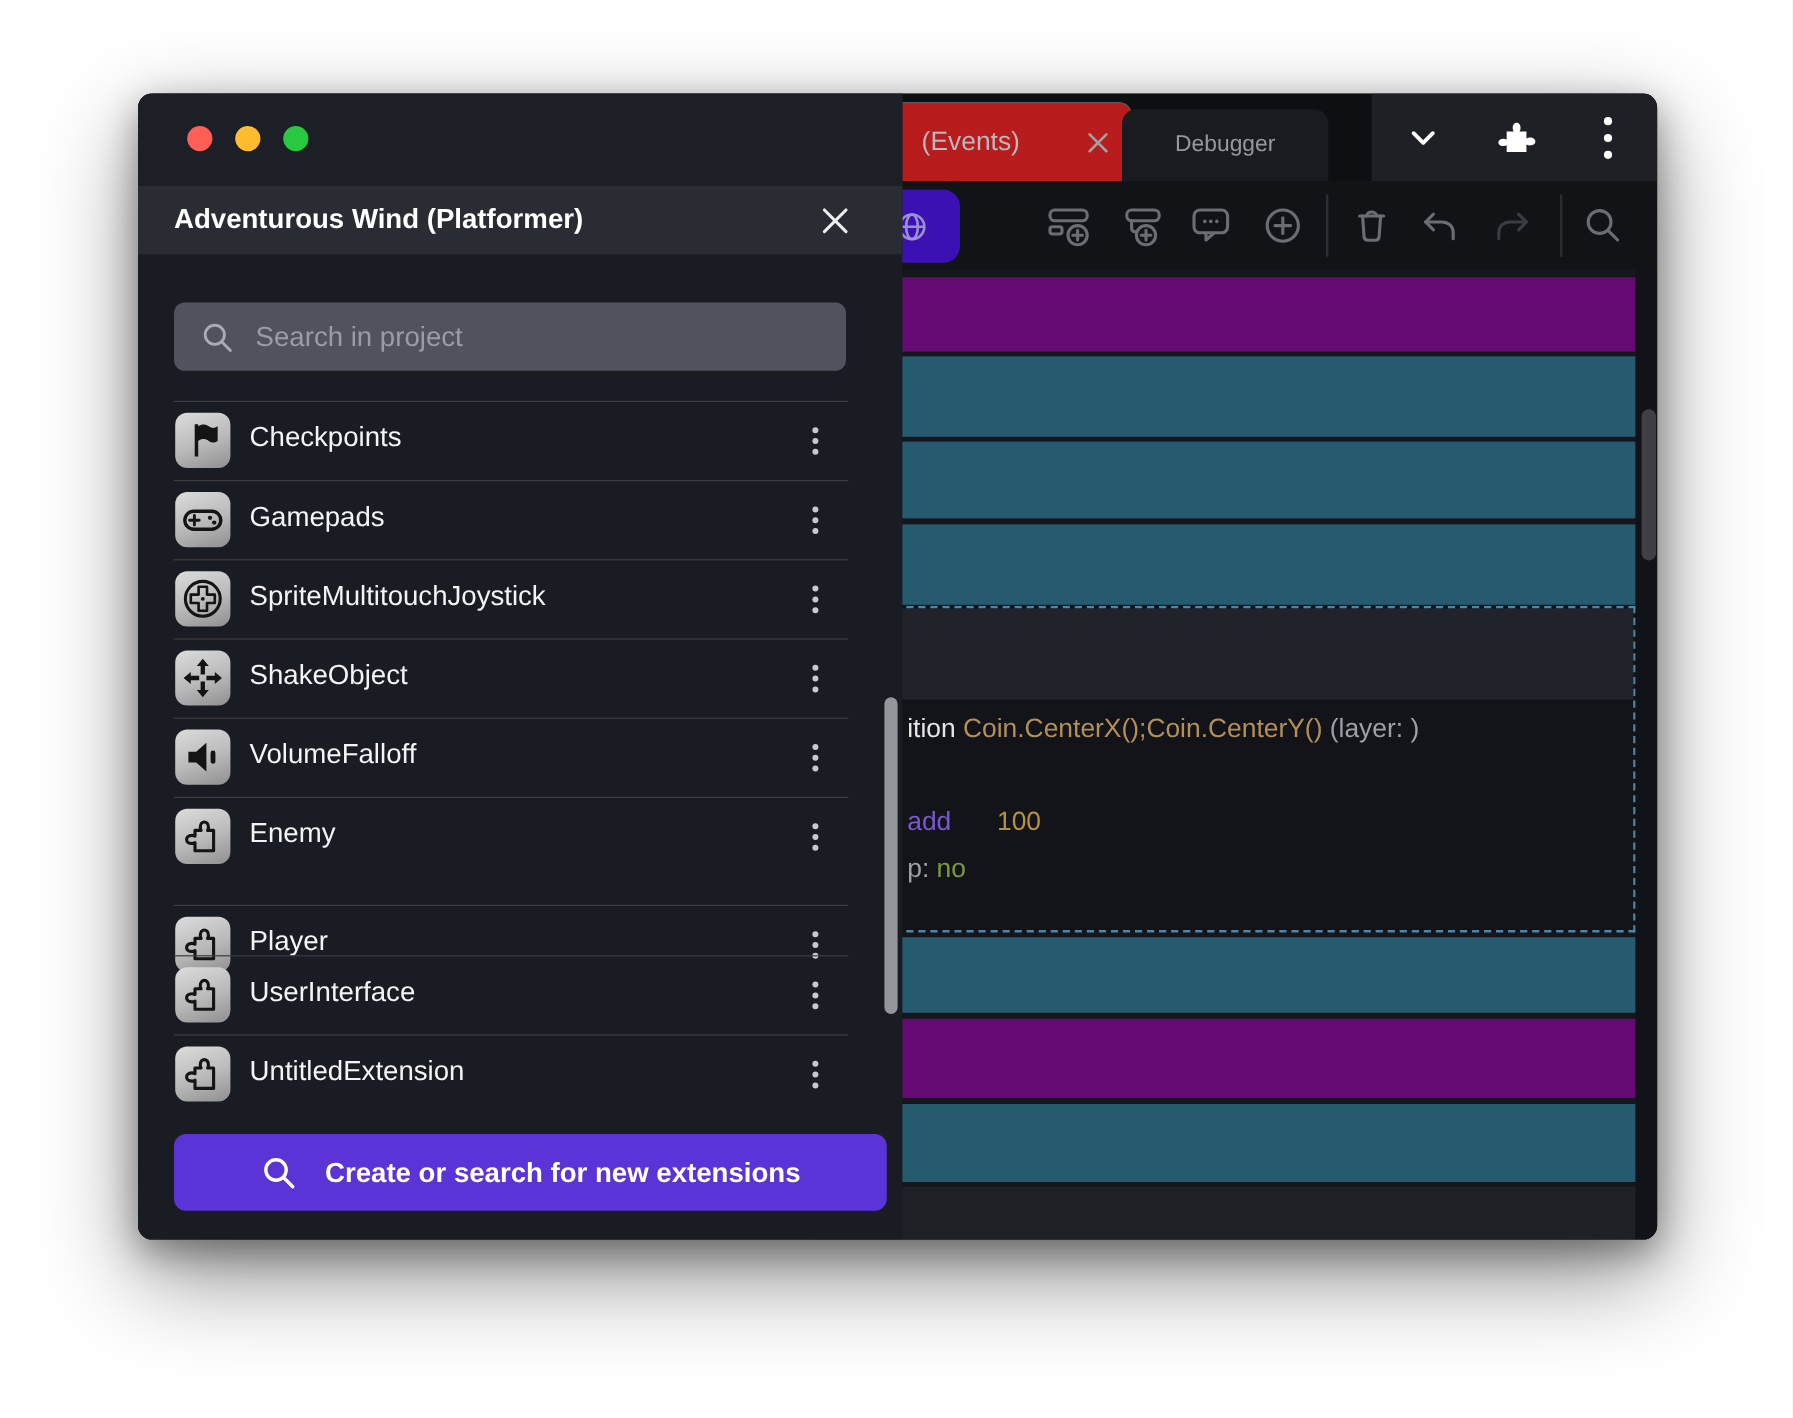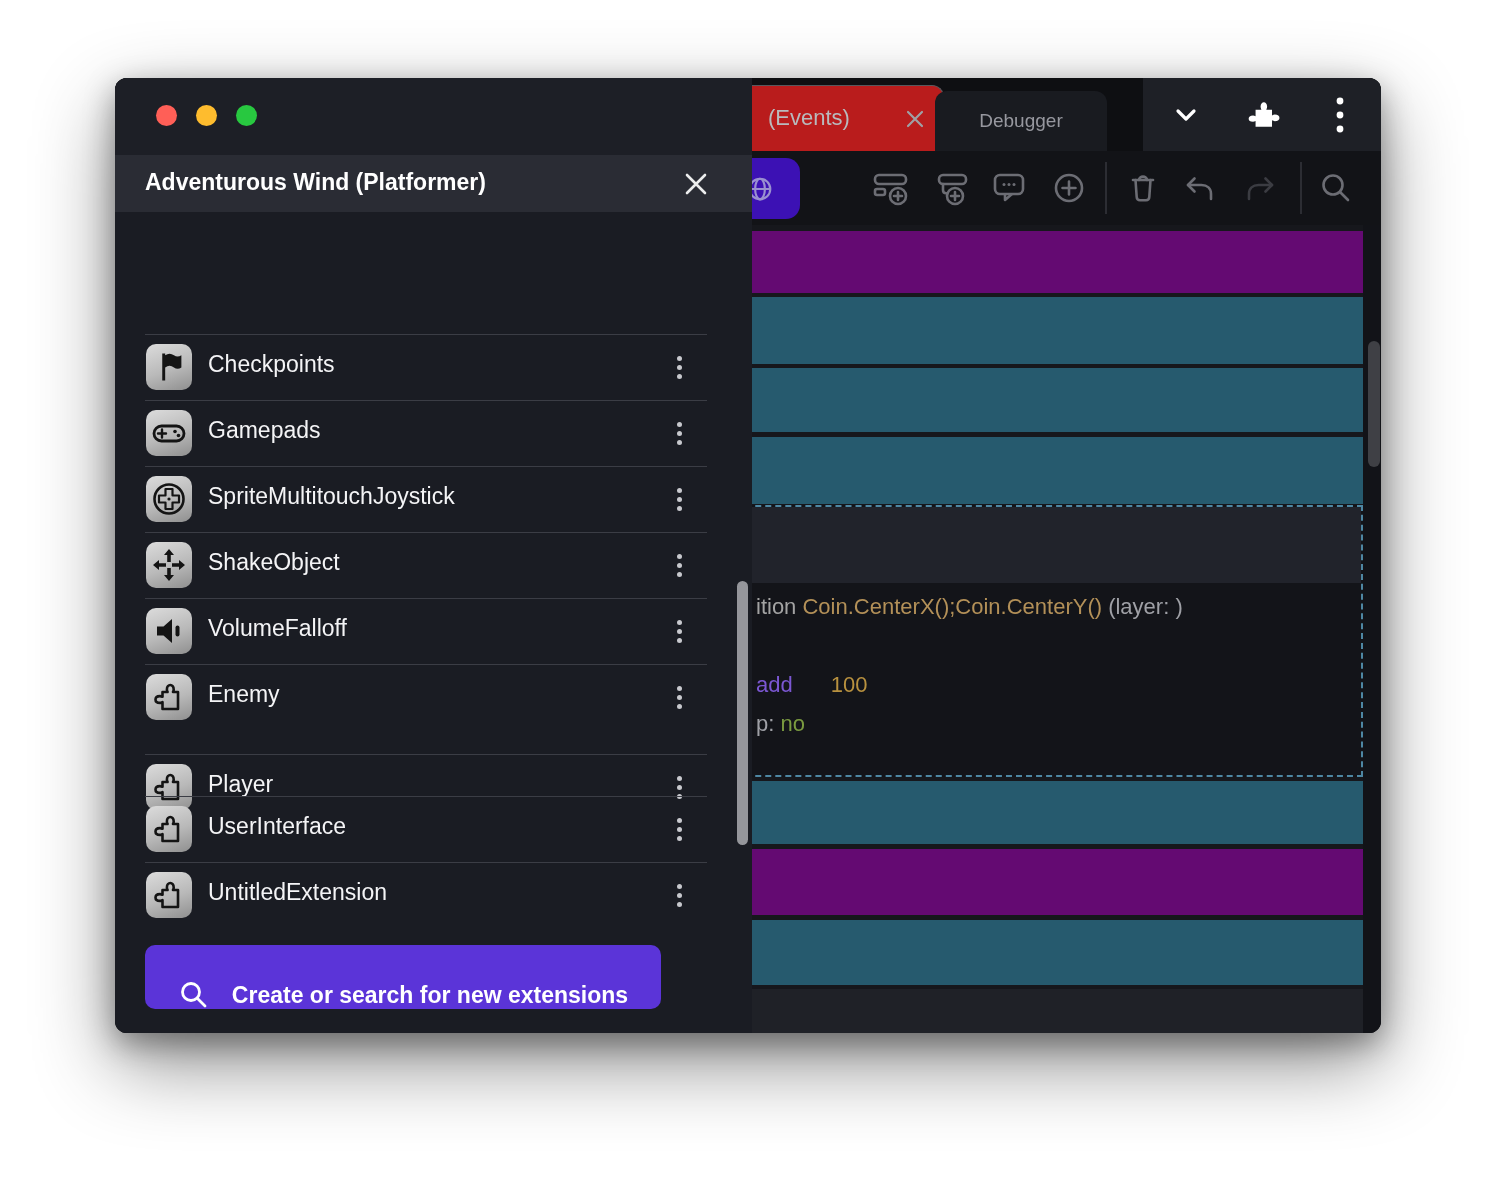--- a/index.html
+++ b/index.html
@@ -77,23 +77,23 @@
   .ext-icon {
     position:absolute; left:1px; top:10px; width:46px; height:46px;
     border-radius:10px; background:linear-gradient(160deg,#dcdcdc 0%,#b9b9b9 55%,#8f8f8f 100%);
   }
   .ext-icon svg { position:absolute; left:5px; top:5px; }
   .ext-label { position:absolute; left:63px; top:17px; font-size:23px; color:#f4f4f6; }
   .kebab { position:absolute; left:524px; top:15px; width:20px; height:36px; padding-top:3px; cursor:pointer; }
   .kebab i { display:block; width:5px; height:5px; border-radius:50%; background:#c8c9ce; margin:4px auto; }
 
   .cta-btn {
-    position:absolute; left:30px; top:867px; width:516px; height:64px;
+    position:absolute; left:30px; top:867px; width:594px; height:64px;
     background:#5b34d8; border:none; border-radius:10px; cursor:pointer;
-    display:flex; align-items:flex-end; justify-content:center; gap:24px;
+    display:flex; align-items:center; justify-content:center; gap:24px;
     font-family:"Liberation Sans", sans-serif;
   }
   .cta-label { font-size:23px; font-weight:700; color:#ffffff; }
   .scroll-thumb-panel { position:absolute; left:622px; top:503px; width:11px; height:264px; border-radius:6px; background:#95969b; }
 </style>
 </head>
 <body>
 
 <div id="window">
 
@@ -202,21 +202,21 @@
     </div>
 
     <div class="listarea">
       <div id="event-rows">
           <div class="event-row" style="top: 6px; height: 62px; background: rgb(100, 10, 114);"></div>
           <div class="event-row" style="top: 72px; height: 67px; background: rgb(38, 90, 110);"></div>
           <div class="event-row" style="top: 143px; height: 64px; background: rgb(38, 90, 110);"></div>
           <div class="event-row" style="top: 212px; height: 67px; background: rgb(38, 90, 110);"></div>
           <div class="sel-box" style="top: 280px; height: 272px;">
             <div class="sel-cond"></div>
-            <div class="code-line" style="top: 87px;"><span style="color: #a3a3a3;">ition </span><span style="color: rgb(179, 144, 88);">Coin.CenterX();Coin.CenterY()</span><span style="color: rgb(159, 160, 166);"> (layer: )</span></div>
+            <div class="code-line" style="top: 87px;"><span style="color: #e5e5e5;">ition </span><span style="color: rgb(179, 144, 88);">Coin.CenterX();Coin.CenterY()</span><span style="color: rgb(159, 160, 166);"> (layer: )</span></div>
             <div class="code-line" style="top: 165px;"><span style="color: rgb(123, 87, 210);">add </span><span style="color: rgb(184, 145, 63); margin-left: 32px;">100</span></div>
             <div class="code-line" style="top: 204px;"><span style="color: rgb(159, 160, 166);">p: </span><span style="color: rgb(122, 154, 64);">no</span></div>
           </div>
           <div class="event-row" style="top: 556px; height: 63px; background: rgb(38, 90, 110);"></div>
           <div class="event-row" style="top: 624px; height: 66px; background: rgb(100, 10, 114);"></div>
           <div class="event-row" style="top: 695px; height: 65px; background: rgb(38, 90, 110);"></div>
         </div>
       <div class="bottom-strip"></div>
       <div class="scroll-strip"></div>
       <div class="scroll-thumb-events"></div>
@@ -232,20 +232,27 @@
 
     <div class="title-strip">
       <span class="panel-title">Adventurous Wind (Platformer)</span>
       <span class="panel-close">
         <svg width="28" height="28" viewBox="0 0 28 28">
             <path d="M5 5 L23 23 M23 5 L5 23" stroke="#eceded" stroke-width="2.6" stroke-linecap="round"></path>
           </svg>
       </span>
     </div>
 
+    <div class="searchbox">
+      <svg width="28" height="28" viewBox="0 0 28 28" fill="none" stroke="#a9abb2" stroke-width="2.4" stroke-linecap="round">
+        <circle cx="12" cy="12" r="8"></circle>
+          <path d="M18 18 L25 25"></path>
+      </svg>
+      <input type="text" placeholder="Search in project" style="">
+    </div>
 
     <div id="ext-list">
   <div class="ext-row" style="top: 256px;">
     <div class="ext-divider"></div>
     <div class="ext-icon">
             <svg width="36" height="36" viewBox="0 0 32 32" fill="#141414">
               <path d="M10 28 V4 h2.6 v1.6 c2.6-1.9 5.2-1.9 7.8 0 2.1 1.5 4.4 1.5 6.6 0 V16.4 c-2.2 1.5-4.5 1.5-6.6 0 -2.6-1.9-5.2-1.9-7.8 0 V28 z"></path>
             </svg>
           </div>
     <div class="ext-label">Checkpoints</div>

